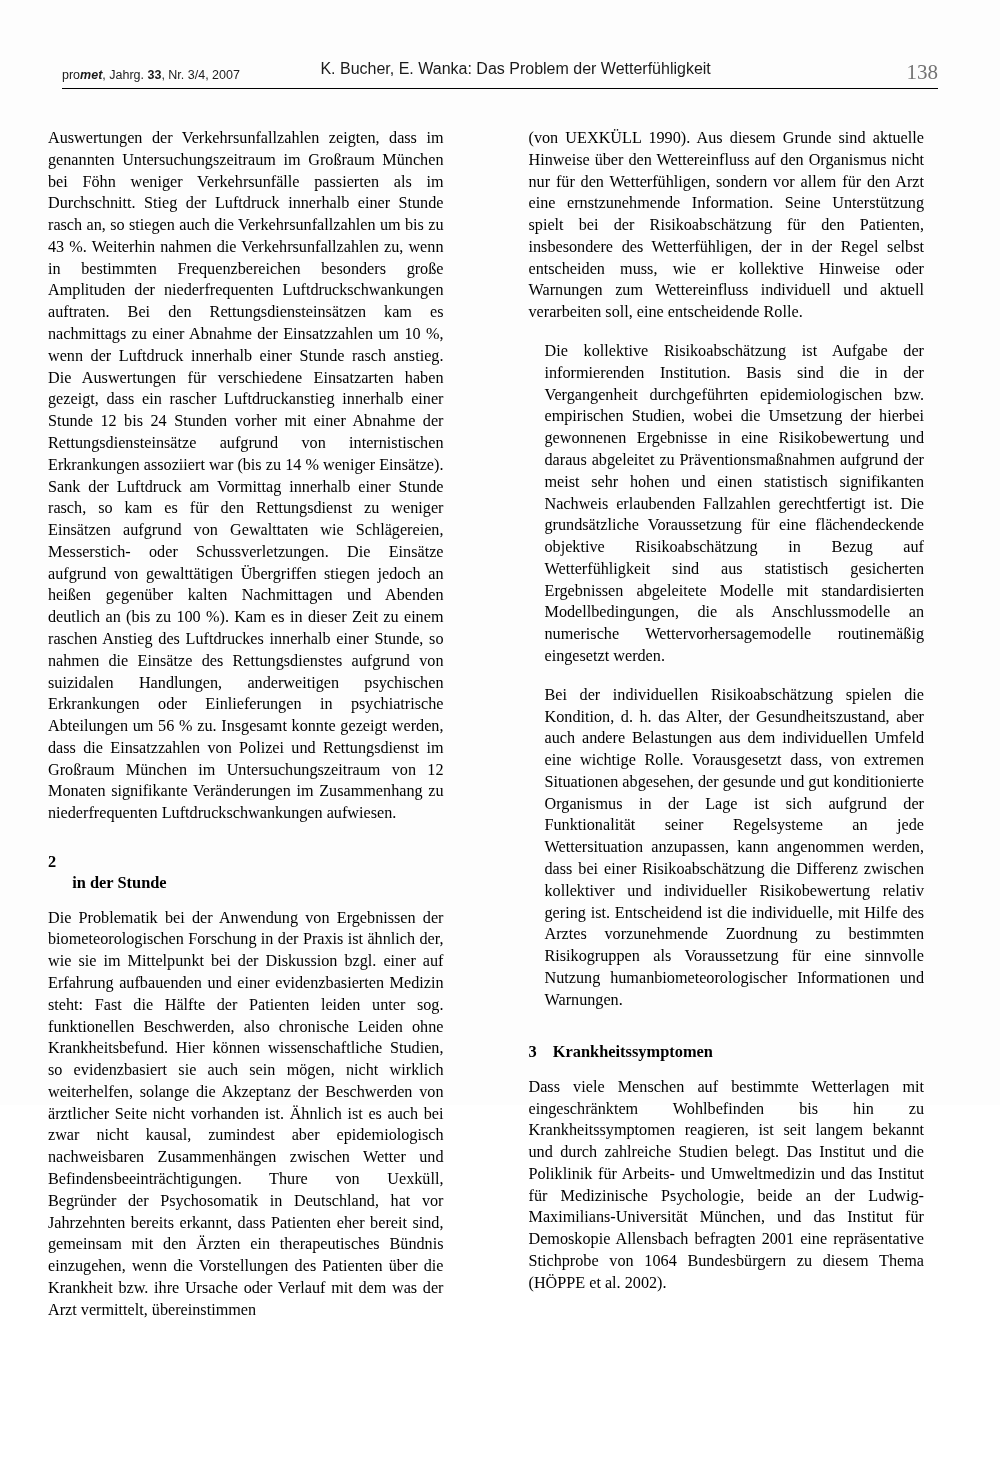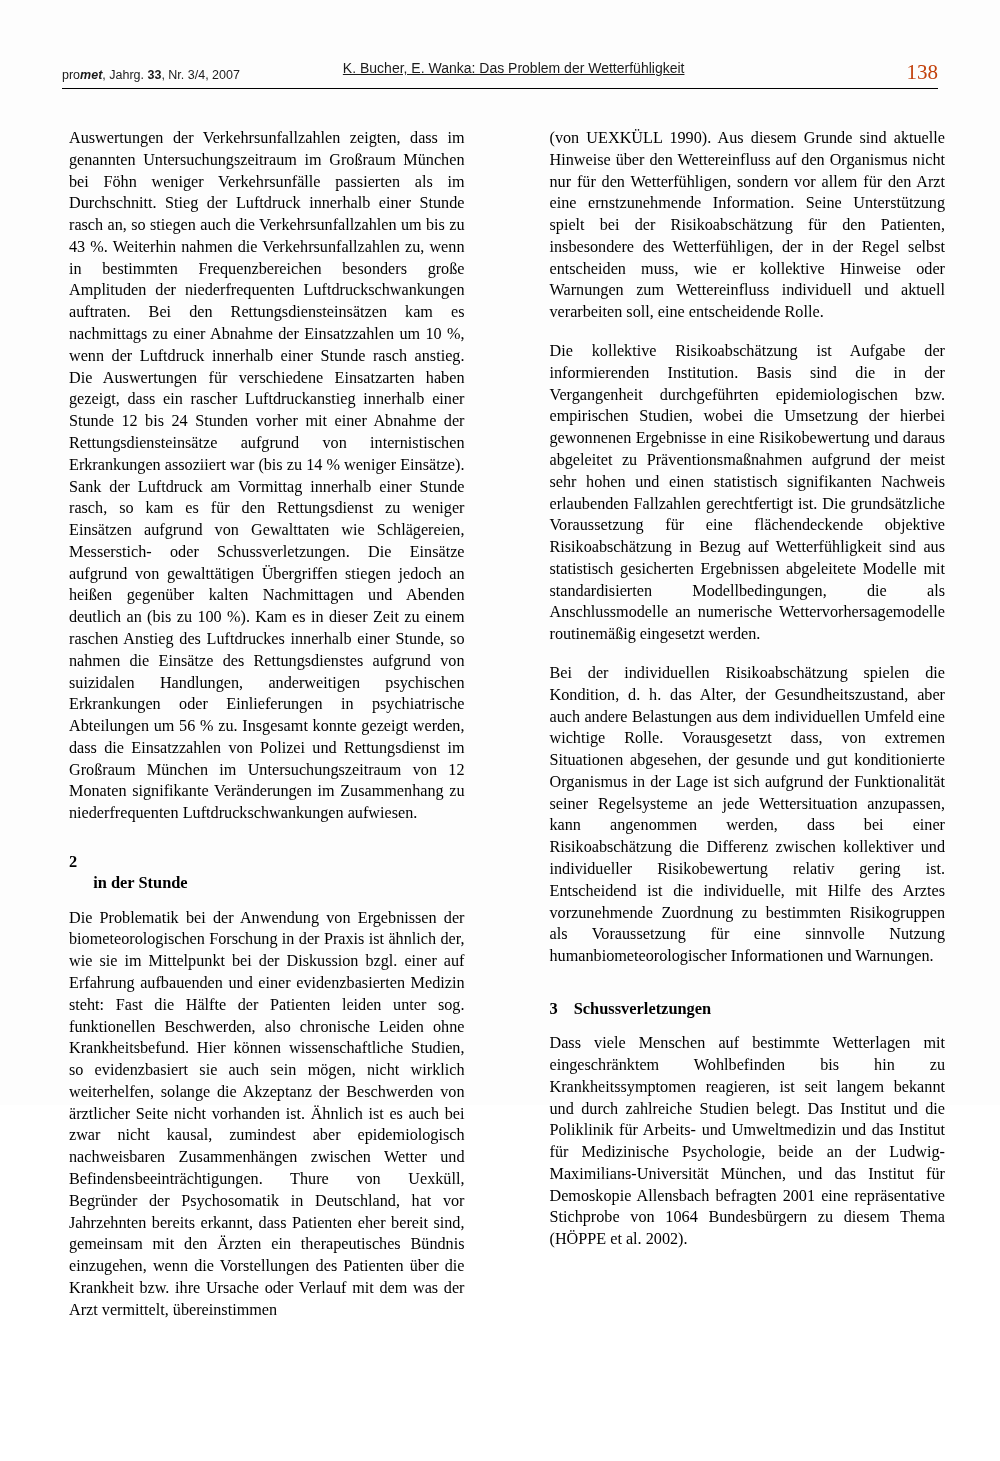--- a/index.html
+++ b/index.html
@@ -41,57 +41,57 @@
     font-weight: bold;
   }
   .header-left .vol {
     font-weight: bold;
   }
   .header-center {
     position: absolute;
     left: 50%;
     transform: translateX(-46%);
     white-space: nowrap;
-    font-size: 14px;
-    text-decoration: underline;
+    font-size: 16px;
   }
   .header-right {
     font-family: "Liberation Serif", serif;
     font-size: 21px;
-    color: #c2410c;
+    color: #737373;
   }
   .header-rule {
     position: absolute;
     left: 62px;
     top: 88px;
     width: 876px;
     height: 1px;
     background: #000000;
   }
   .columns {
     position: absolute;
-    left: 69px;
+    left: 48px;
     top: 128px;
     width: 876px;
     display: flex;
     gap: 85px;
   }
   .col {
     width: 411px;
   }
   p.body {
     margin: 0 0 0 0;
     font-size: 16.2px;
     line-height: 1.345;
     text-align: justify;
     text-justify: inter-word;
     hyphens: manual;
   }
   p.body + p.body {
     margin-top: 17px;
+    margin-left: 16px;
   }
   .sec-heading {
     margin-top: 26px;
     margin-bottom: 14px;
     font-family: "Liberation Serif", serif;
     font-weight: bold;
     font-size: 16.4px;
     line-height: 1.3;
     display: flex;
     gap: 16px;
@@ -134,20 +134,20 @@
       <p class="body">Die Problematik bei der Anwendung von Ergebnissen der biometeorologischen Forschung in der Praxis ist ähnlich der, wie sie im Mittelpunkt bei der Diskussion bzgl. einer auf Erfahrung aufbauenden und einer evidenzbasierten Medizin steht: Fast die Hälfte der Patienten leiden unter sog. funktionellen Beschwerden, also chronische Leiden ohne Krankheitsbefund. Hier können wissenschaftliche Studien, so evidenzbasiert sie auch sein mögen, nicht wirklich weiterhelfen, solange die Akzeptanz der Beschwerden von ärztlicher Seite nicht vorhanden ist. Ähnlich ist es auch bei zwar nicht kausal, zumindest aber epidemiologisch nachweisbaren Zusammenhängen zwischen Wetter und Befindensbeeinträchtigungen. Thure von Uexküll, Begründer der Psychosomatik in Deutschland, hat vor Jahrzehnten bereits erkannt, dass Patienten eher bereit sind, gemeinsam mit den Ärzten ein therapeutisches Bündnis einzugehen, wenn die Vorstellungen des Patienten über die Krankheit bzw. ihre Ursache oder Verlauf mit dem was der Arzt vermittelt, übereinstimmen</p>
     </div>
 
     <div class="col">
       <p class="body">(von UEXKÜLL 1990). Aus diesem Grunde sind aktuelle Hinweise über den Wettereinfluss auf den Organismus nicht nur für den Wetterfühligen, sondern vor allem für den Arzt eine ernstzunehmende Information. Seine Unterstützung spielt bei der Risikoabschätzung für den Patienten, insbesondere des Wetterfühligen, der in der Regel selbst entscheiden muss, wie er kollektive Hinweise oder Warnungen zum Wettereinfluss individuell und aktuell verarbeiten soll, eine entscheidende Rolle.</p>
       <p class="body">Die kollektive Risikoabschätzung ist Aufgabe der informierenden Institution. Basis sind die in der Vergangenheit durchgeführten epidemiologischen bzw. empirischen Studien, wobei die Umsetzung der hierbei gewonnenen Ergebnisse in eine Risikobewertung und daraus abgeleitet zu Präventionsmaßnahmen aufgrund der meist sehr hohen und einen statistisch signifikanten Nachweis erlaubenden Fallzahlen gerechtfertigt ist. Die grundsätzliche Voraussetzung für eine flächendeckende objektive Risikoabschätzung in Bezug auf Wetterfühligkeit sind aus statistisch gesicherten Ergebnissen abgeleitete Modelle mit standardisierten Modellbedingungen, die als Anschlussmodelle an numerische Wettervorhersagemodelle routinemäßig eingesetzt werden.</p>
       <p class="body">Bei der individuellen Risikoabschätzung spielen die Kondition, d. h. das Alter, der Gesundheitszustand, aber auch andere Belastungen aus dem individuellen Umfeld eine wichtige Rolle. Vorausgesetzt dass, von extremen Situationen abgesehen, der gesunde und gut konditionierte Organismus in der Lage ist sich aufgrund der Funktionalität seiner Regelsysteme an jede Wettersituation anzupassen, kann angenommen werden, dass bei einer Risikoabschätzung die Differenz zwischen kollektiver und individueller Risikobewertung relativ gering ist. Entscheidend ist die individuelle, mit Hilfe des Arztes vorzunehmende Zuordnung zu bestimmten Risikogruppen als Voraussetzung für eine sinnvolle Nutzung humanbiometeorologischer Informationen und Warnungen.</p>
 
       <div class="sec-heading gap-big">
         <span class="sec-num">3</span>
-        <span class="sec-text">Schussverletzungen</span>
+        <span class="sec-text">Krankheitssymptomen</span>
       </div>
 
       <p class="body">Dass viele Menschen auf bestimmte Wetterlagen mit eingeschränktem Wohlbefinden bis hin zu Krankheitssymptomen reagieren, ist seit langem bekannt und durch zahlreiche Studien belegt. Das Institut und die Poliklinik für Arbeits- und Umweltmedizin und das Institut für Medizinische Psychologie, beide an der Ludwig-Maximilians-Universität München, und das Institut für Demoskopie Allensbach befragten 2001 eine repräsentative Stichprobe von 1064 Bundesbürgern zu diesem Thema (HÖPPE et al. 2002).</p>
     </div>
 
   </div>
 </div>
 
 </body></html>

